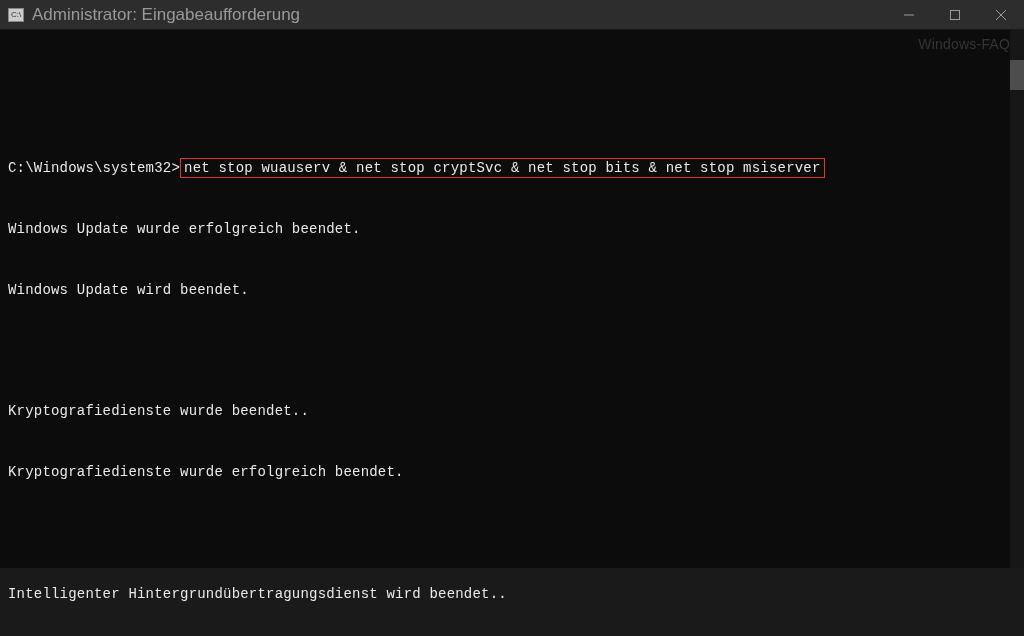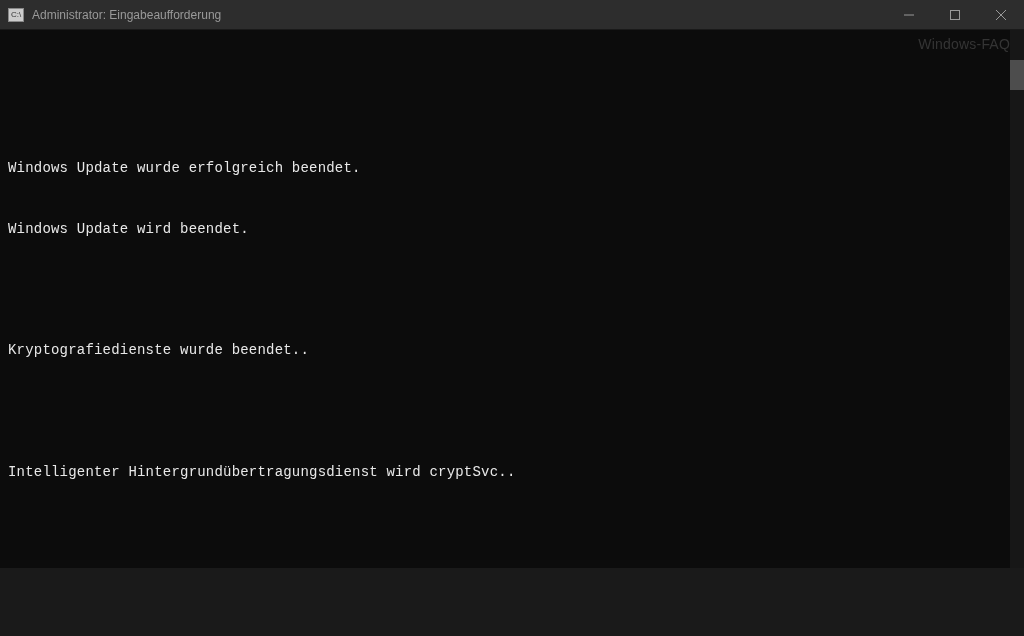--- a/index.html
+++ b/index.html
@@ -32,21 +32,21 @@
       border: 1px solid #888;
       display: inline-flex;
       align-items: center;
       justify-content: center;
       font-size: 8px;
       color: #333;
       font-family: sans-serif;
     }
     .title-text {
       color: #999999;
-      font-size: 12px;
+      font-size: 17px;
       font-family: 'Segoe UI', sans-serif;
     }
     .titlebar-right {
       display: flex;
       align-items: center;
     }
     .win-btn {
       width: 46px;
       height: 30px;
       display: flex;
@@ -124,26 +124,28 @@
           <line x1="0" y1="0" x2="10" y2="10" stroke="#999" stroke-width="1"></line>
           <line x1="10" y1="0" x2="0" y2="10" stroke="#999" stroke-width="1"></line>
         </svg>
     </div>
   </div>
 </div>
 
 <div class="terminal">
   <div class="watermark">Windows-FAQ</div>
   <div class="empty"></div>
+  <div class="block"><span>C:\Windows\system32&gt;</span><span class="highlight">net stop wuauserv &amp; net stop cryptSvc &amp; net stop bits &amp; net stop msiserver</span></div>
   <div>Windows Update wurde erfolgreich beendet.</div>
   <div>Windows Update wird beendet.</div>
   <div class="empty"></div>
   <div>Kryptografiedienste wurde beendet..</div>
+  <div>Kryptografiedienste wurde erfolgreich beendet.</div>
   <div class="empty"></div>
-  <div>Intelligenter Hintergrundübertragungsdienst wird cryptSvc..</div>
+  <div>Intelligenter Hintergrundübertragungsdienst wird beendet..</div>
   
   
   
   
   
   
   
   
   
   

